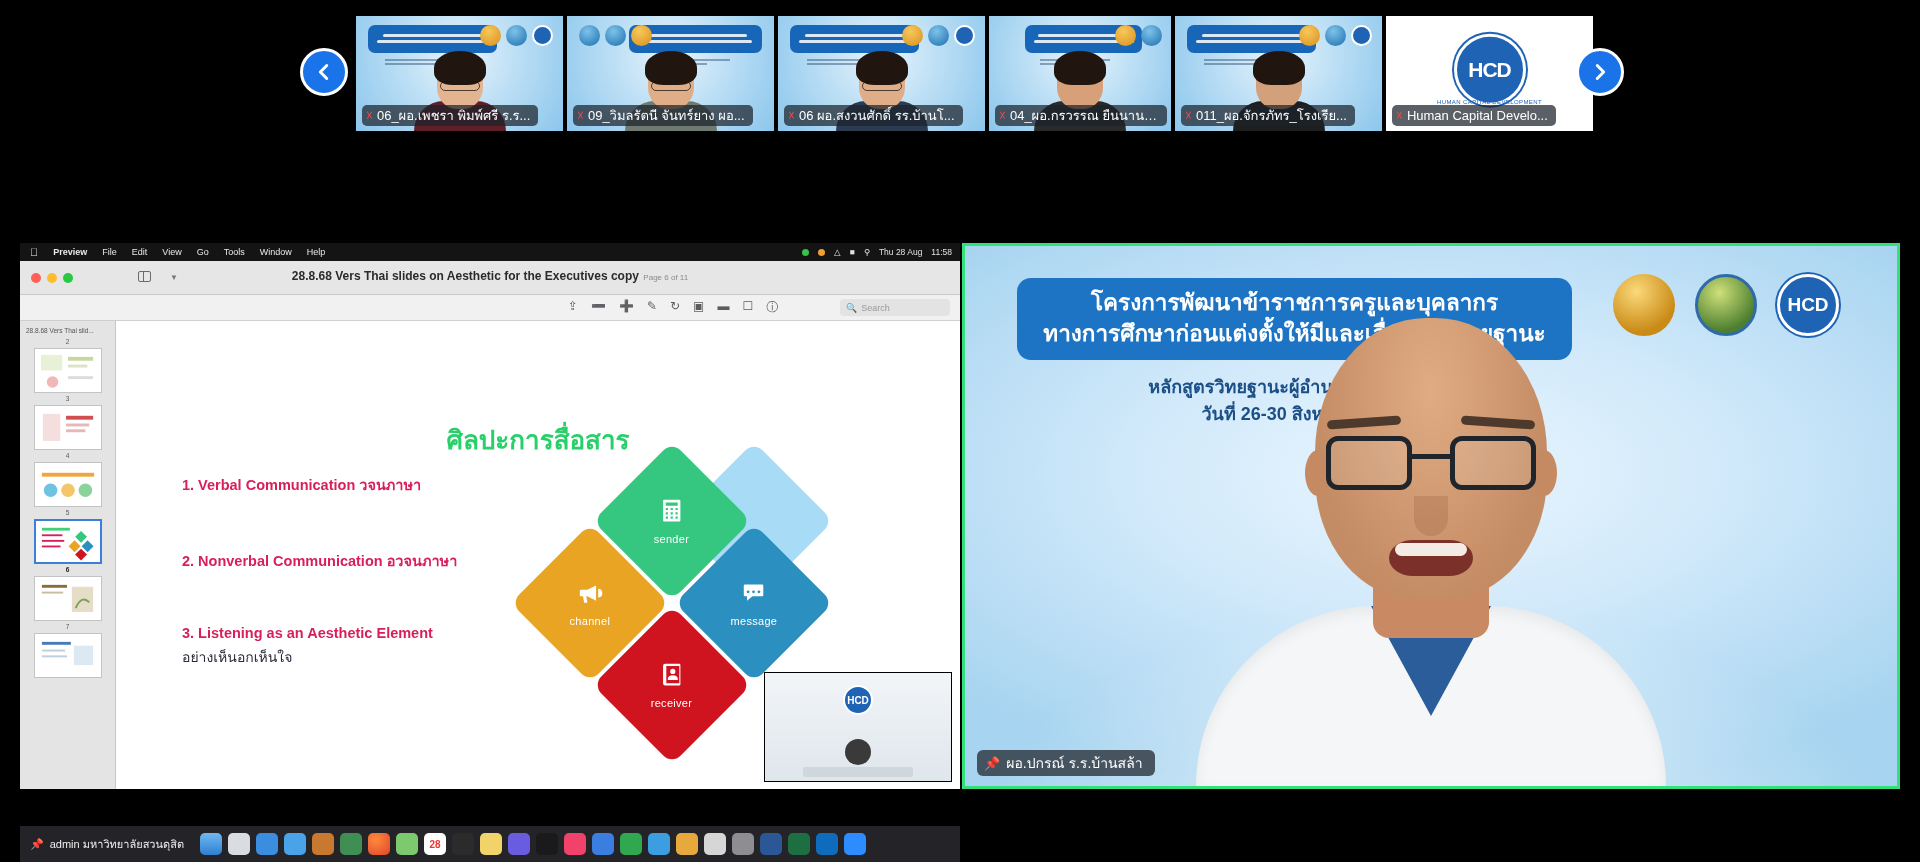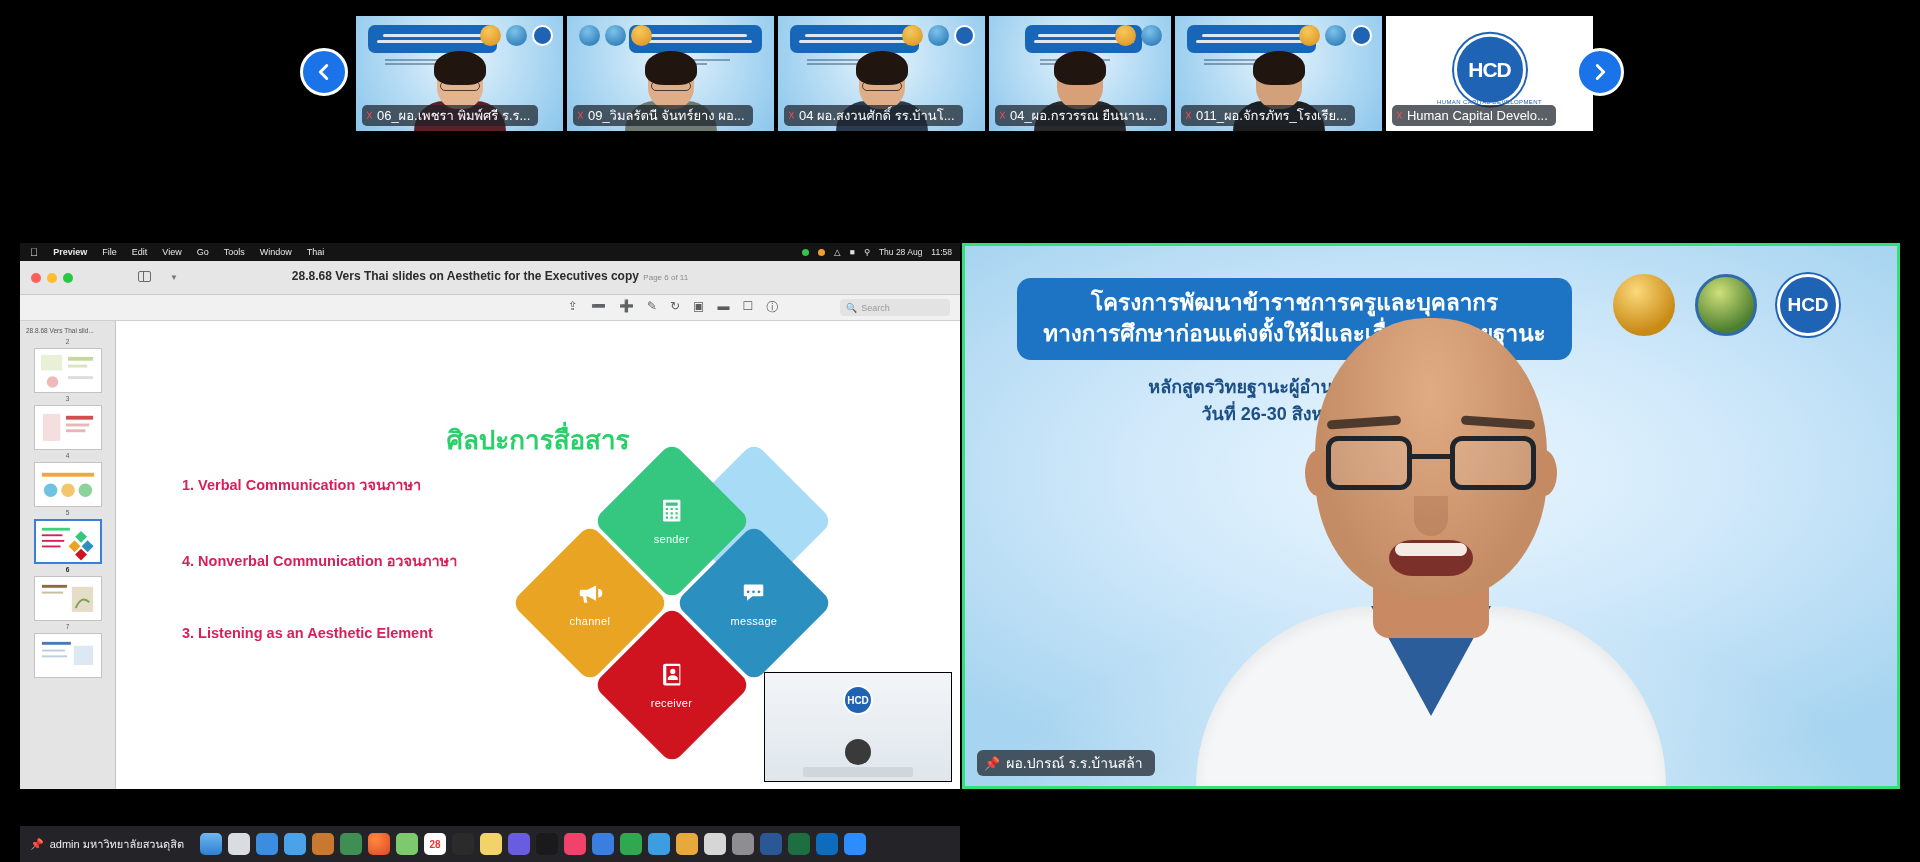--- a/index.html
+++ b/index.html
@@ -407,21 +407,21 @@
           <div class="seal s-hcd"></div>
         </div>
         <div class="person">
           <div class="body" style="background:#2b3c52"></div>
           <div class="head" style="background:#dfae89"></div>
           <div class="hair"></div>
           <div class="glasses"></div>
         </div>
         <div class="thumb-label">
           <span class="muteicon">☓</span>
-          <span class="nm">04 ผอ.สงวนศักดิ์ รร.บ้านโ...</span>
+          <span class="nm">06 ผอ.สงวนศักดิ์ รร.บ้านโ...</span>
         </div>
       </div>
 
       <div class="thumb narrow">
         <div class="tbg"></div>
         <div class="tbanner" style="left:20%;width:64%">
             <i></i>
             <i></i>
           </div>
         <div class="tsubline" style="left:28%">
@@ -492,21 +492,21 @@
 
     <div class="mac-menubar">
       <span class="apple"></span>
       <span class="mi bold">Preview</span>
       <span class="mi">File</span>
       <span class="mi">Edit</span>
       <span class="mi">View</span>
       <span class="mi">Go</span>
       <span class="mi">Tools</span>
       <span class="mi">Window</span>
-      <span class="mi">Thai</span>
+      <span class="mi">Help</span>
       <span class="menubar-right">
         <span class="dotg"></span>
         <span class="doto"></span>
         <span>△</span>
         <span>■</span>
         <span>⚲</span>
         <span>Thu 28 Aug</span>
         <span>11:58</span>
       </span>
     </div>
@@ -609,22 +609,23 @@
               </svg>
             </div>
         </div>
 
         <div class="pv-page">
 
           <div class="slide-subtitle">ศิลปะการสื่อสาร</div>
 
           <div class="bullets">
             <div class="bullet">1. Verbal Communication  วจนภาษา</div>
-            <div class="bullet">4. Nonverbal Communication  อวจนภาษา</div>
+            <div class="bullet">2. Nonverbal Communication  อวจนภาษา</div>
             <div class="bullet last">3. Listening as an Aesthetic Element</div>
+            <div class="b-line b-thai">อย่างเห็นอกเห็นใจ</div>
           </div>
 
           <div class="diamonds">
             <div class="dia d-ghost"></div>
 
             <div class="dia d-sender z1">
               <span class="inner">
                 <svg viewBox="0 0 24 24">
                     <path d="M5 2h14a1 1 0 0 1 1 1v18a1 1 0 0 1-1 1H5a1 1 0 0 1-1-1V3a1 1 0 0 1 1-1zm1.5 2.5v3h11v-3h-11zm0 5v2h2v-2h-2zm4.5 0v2h2v-2h-2zm4.5 0v2h2v-2h-2zm-9 4v2h2v-2h-2zm4.5 0v2h2v-2h-2zm4.5 0v2h2v-2h-2zm-9 4v2h2v-2h-2zm4.5 0v2h2v-2h-2zm4.5 0v2h2v-2h-2z"></path>
                   </svg>

